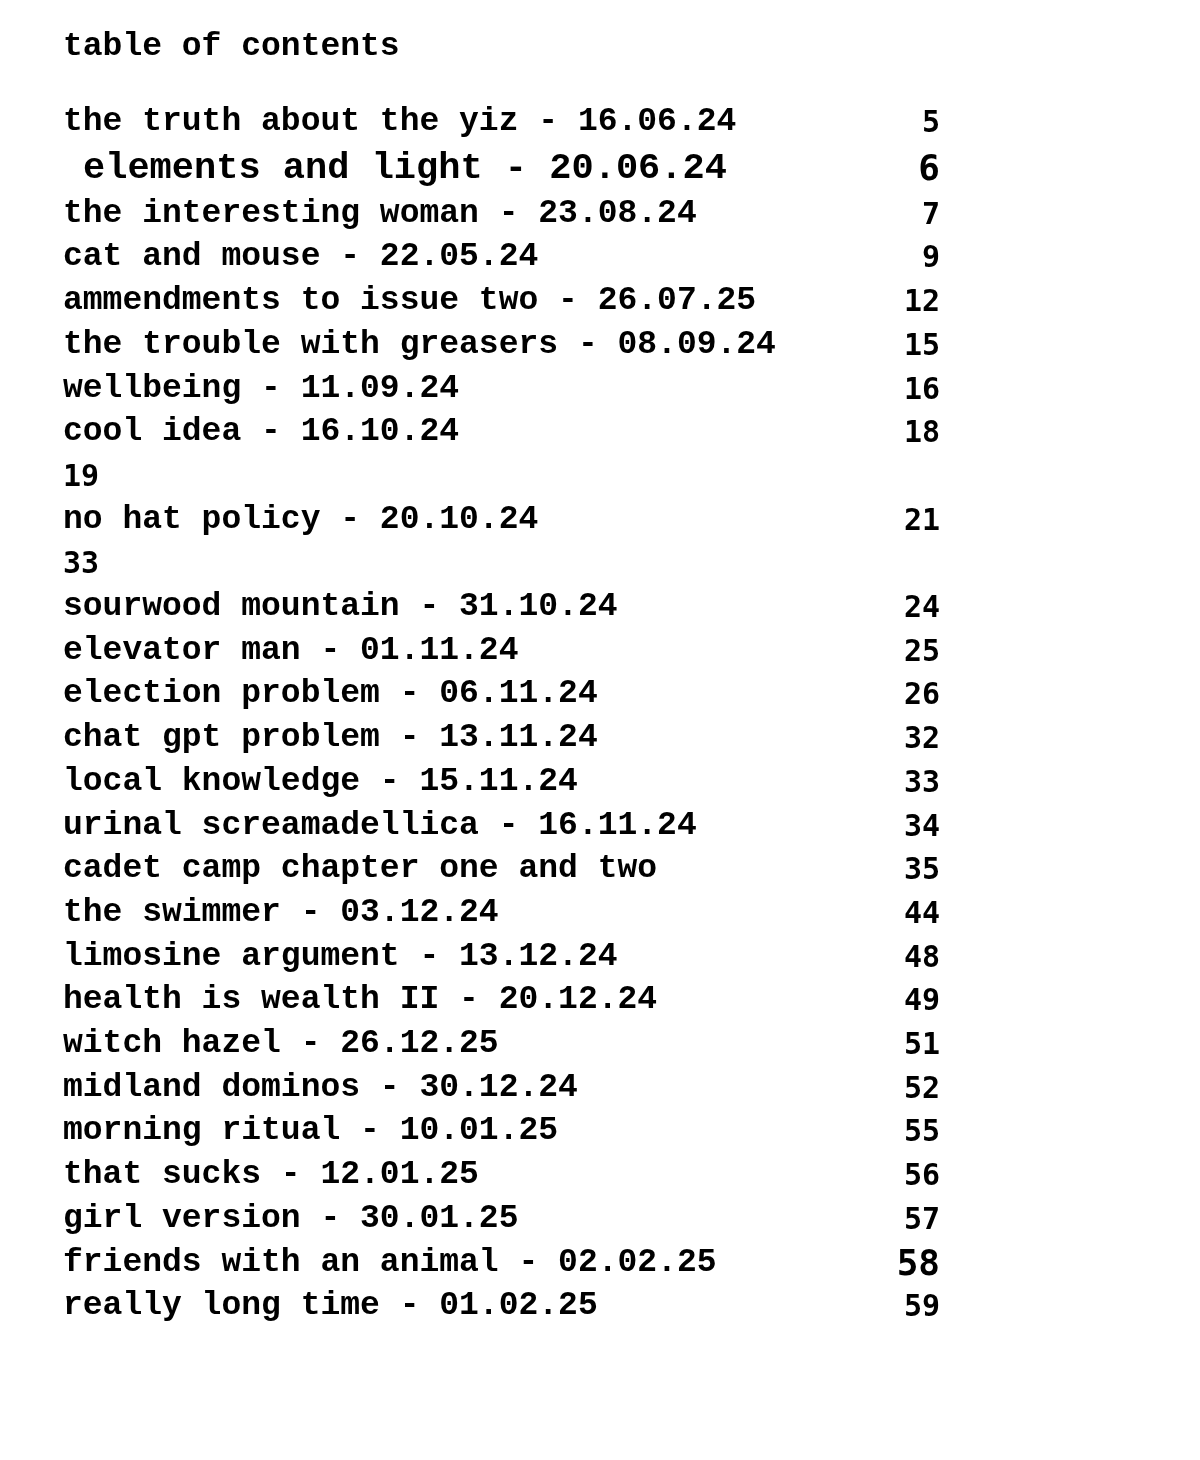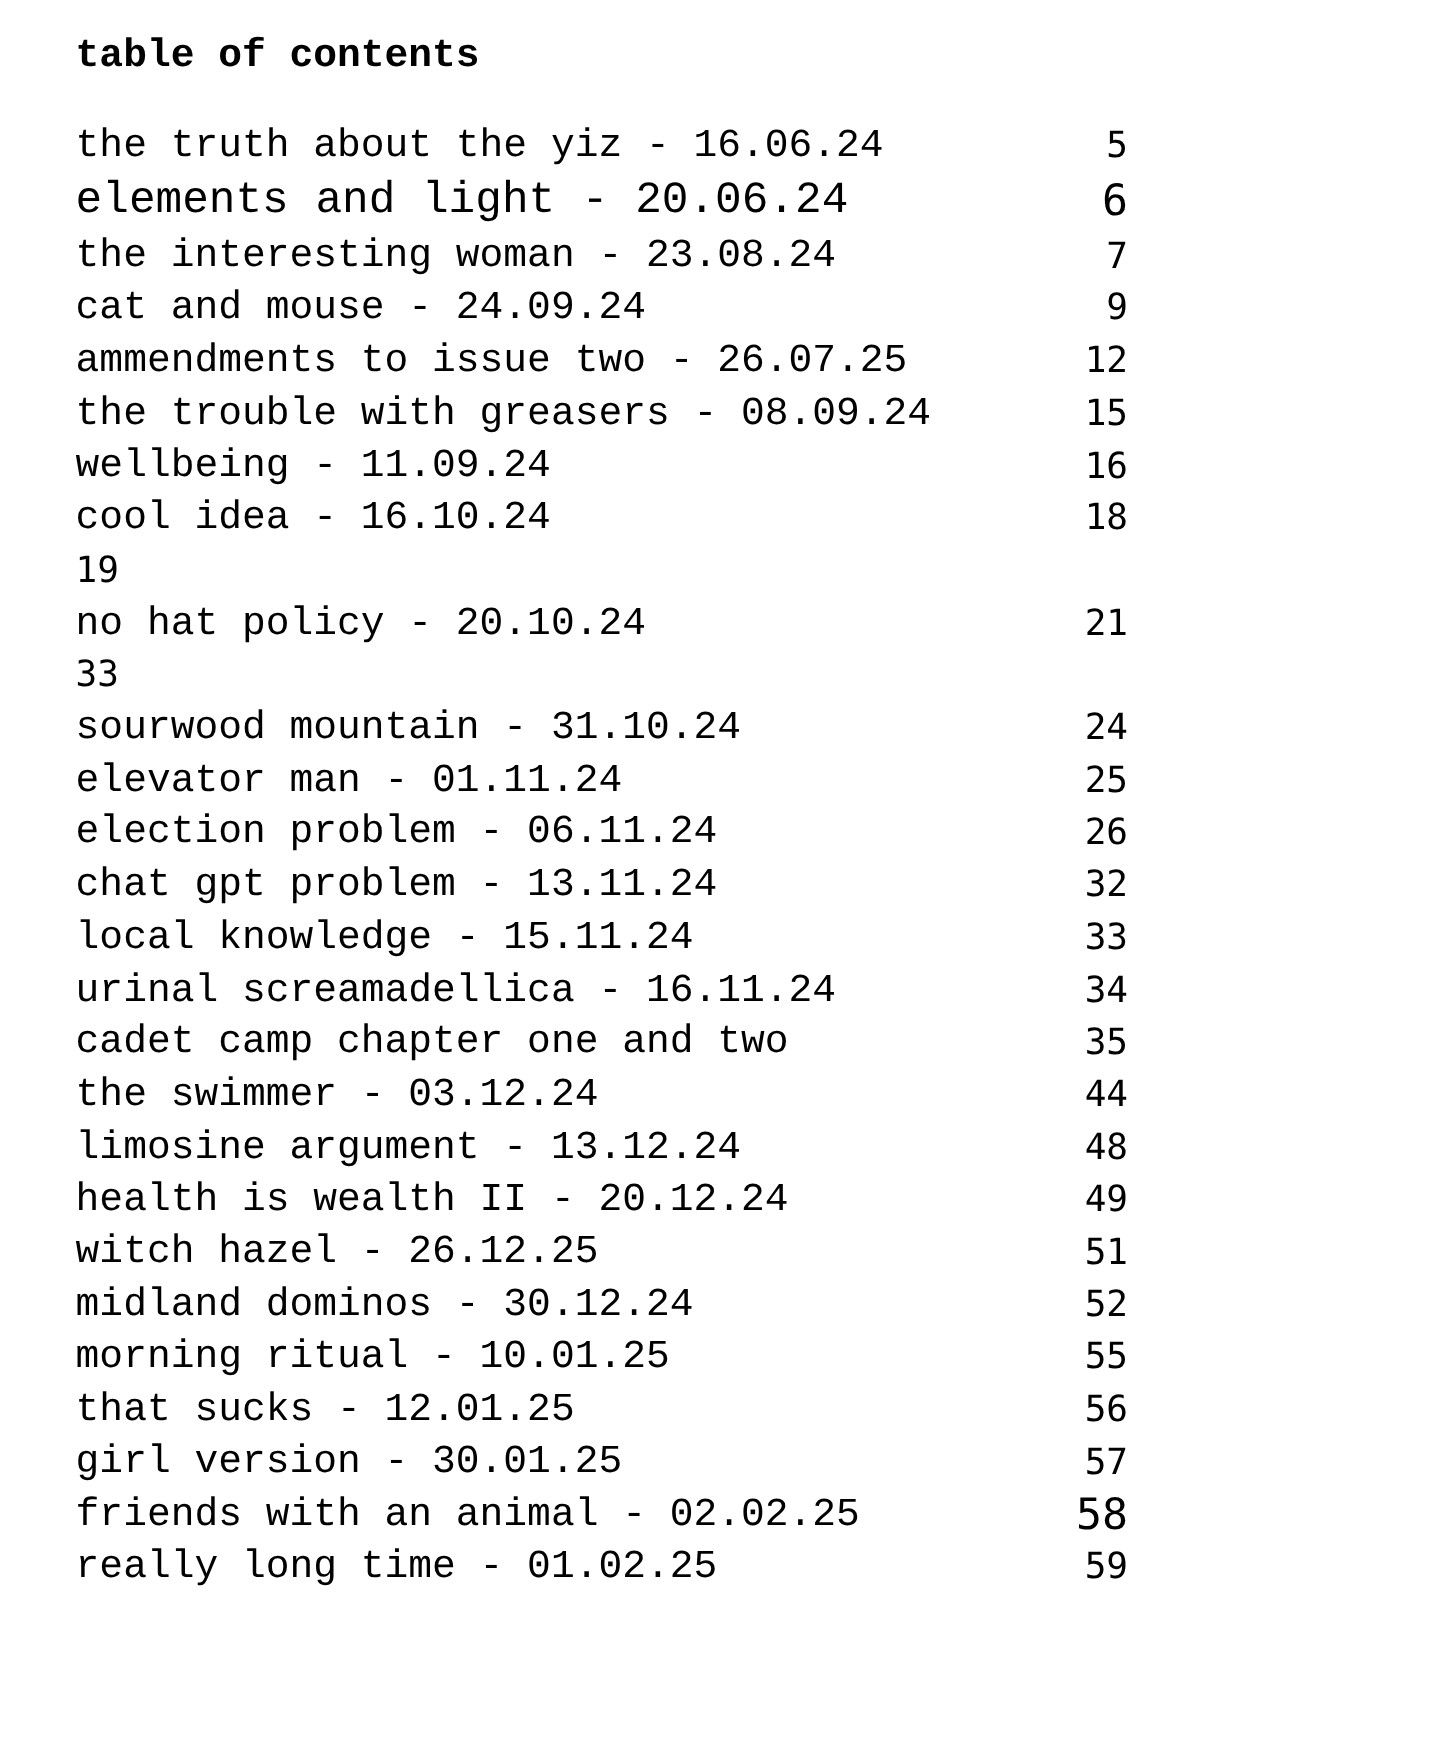--- a/index.html
+++ b/index.html
@@ -29,32 +29,34 @@
   }
   .toc-list {
     width: 100%;
   }
   .toc-row {
     display: flex;
     justify-content: space-between;
     align-items: flex-start;
     line-height: 43.7px;
     font-size: 33px;
+    font-weight: bold;
   }
   .toc-row .label {
     white-space: pre;
   }
   .toc-row .pageno {
     font-family: "DejaVu Sans Mono", monospace;
     font-size: 30px;
     text-align: right;
   }
   
   .toc-row.row-large {
     line-height: 48px;
+    margin-left: 20px;
   }
   .toc-row.em-label .label {
     font-size: 37px;
   }
   .toc-row.em-page .pageno {
     font-size: 36px;
   }
 </style>
 </head>
 <body>
@@ -69,21 +71,21 @@
   </div>
       <div class="toc-row em-label em-page row-large">
     <span class="label">elements and light - 20.06.24</span>
     <span class="pageno">6</span>
   </div>
       <div class="toc-row">
     <span class="label">the interesting woman - 23.08.24</span>
     <span class="pageno">7</span>
   </div>
       <div class="toc-row">
-    <span class="label">cat and mouse - 24.09.24</span>
+    <span class="label">cat and mouse - 22.05.24</span>
     <span class="pageno">9</span>
   </div>
       <div class="toc-row">
     <span class="label">ammendments to issue two - 26.07.25</span>
     <span class="pageno">12</span>
   </div>
       <div class="toc-row">
     <span class="label">the trouble with greasers - 08.09.24</span>
     <span class="pageno">15</span>
   </div>

